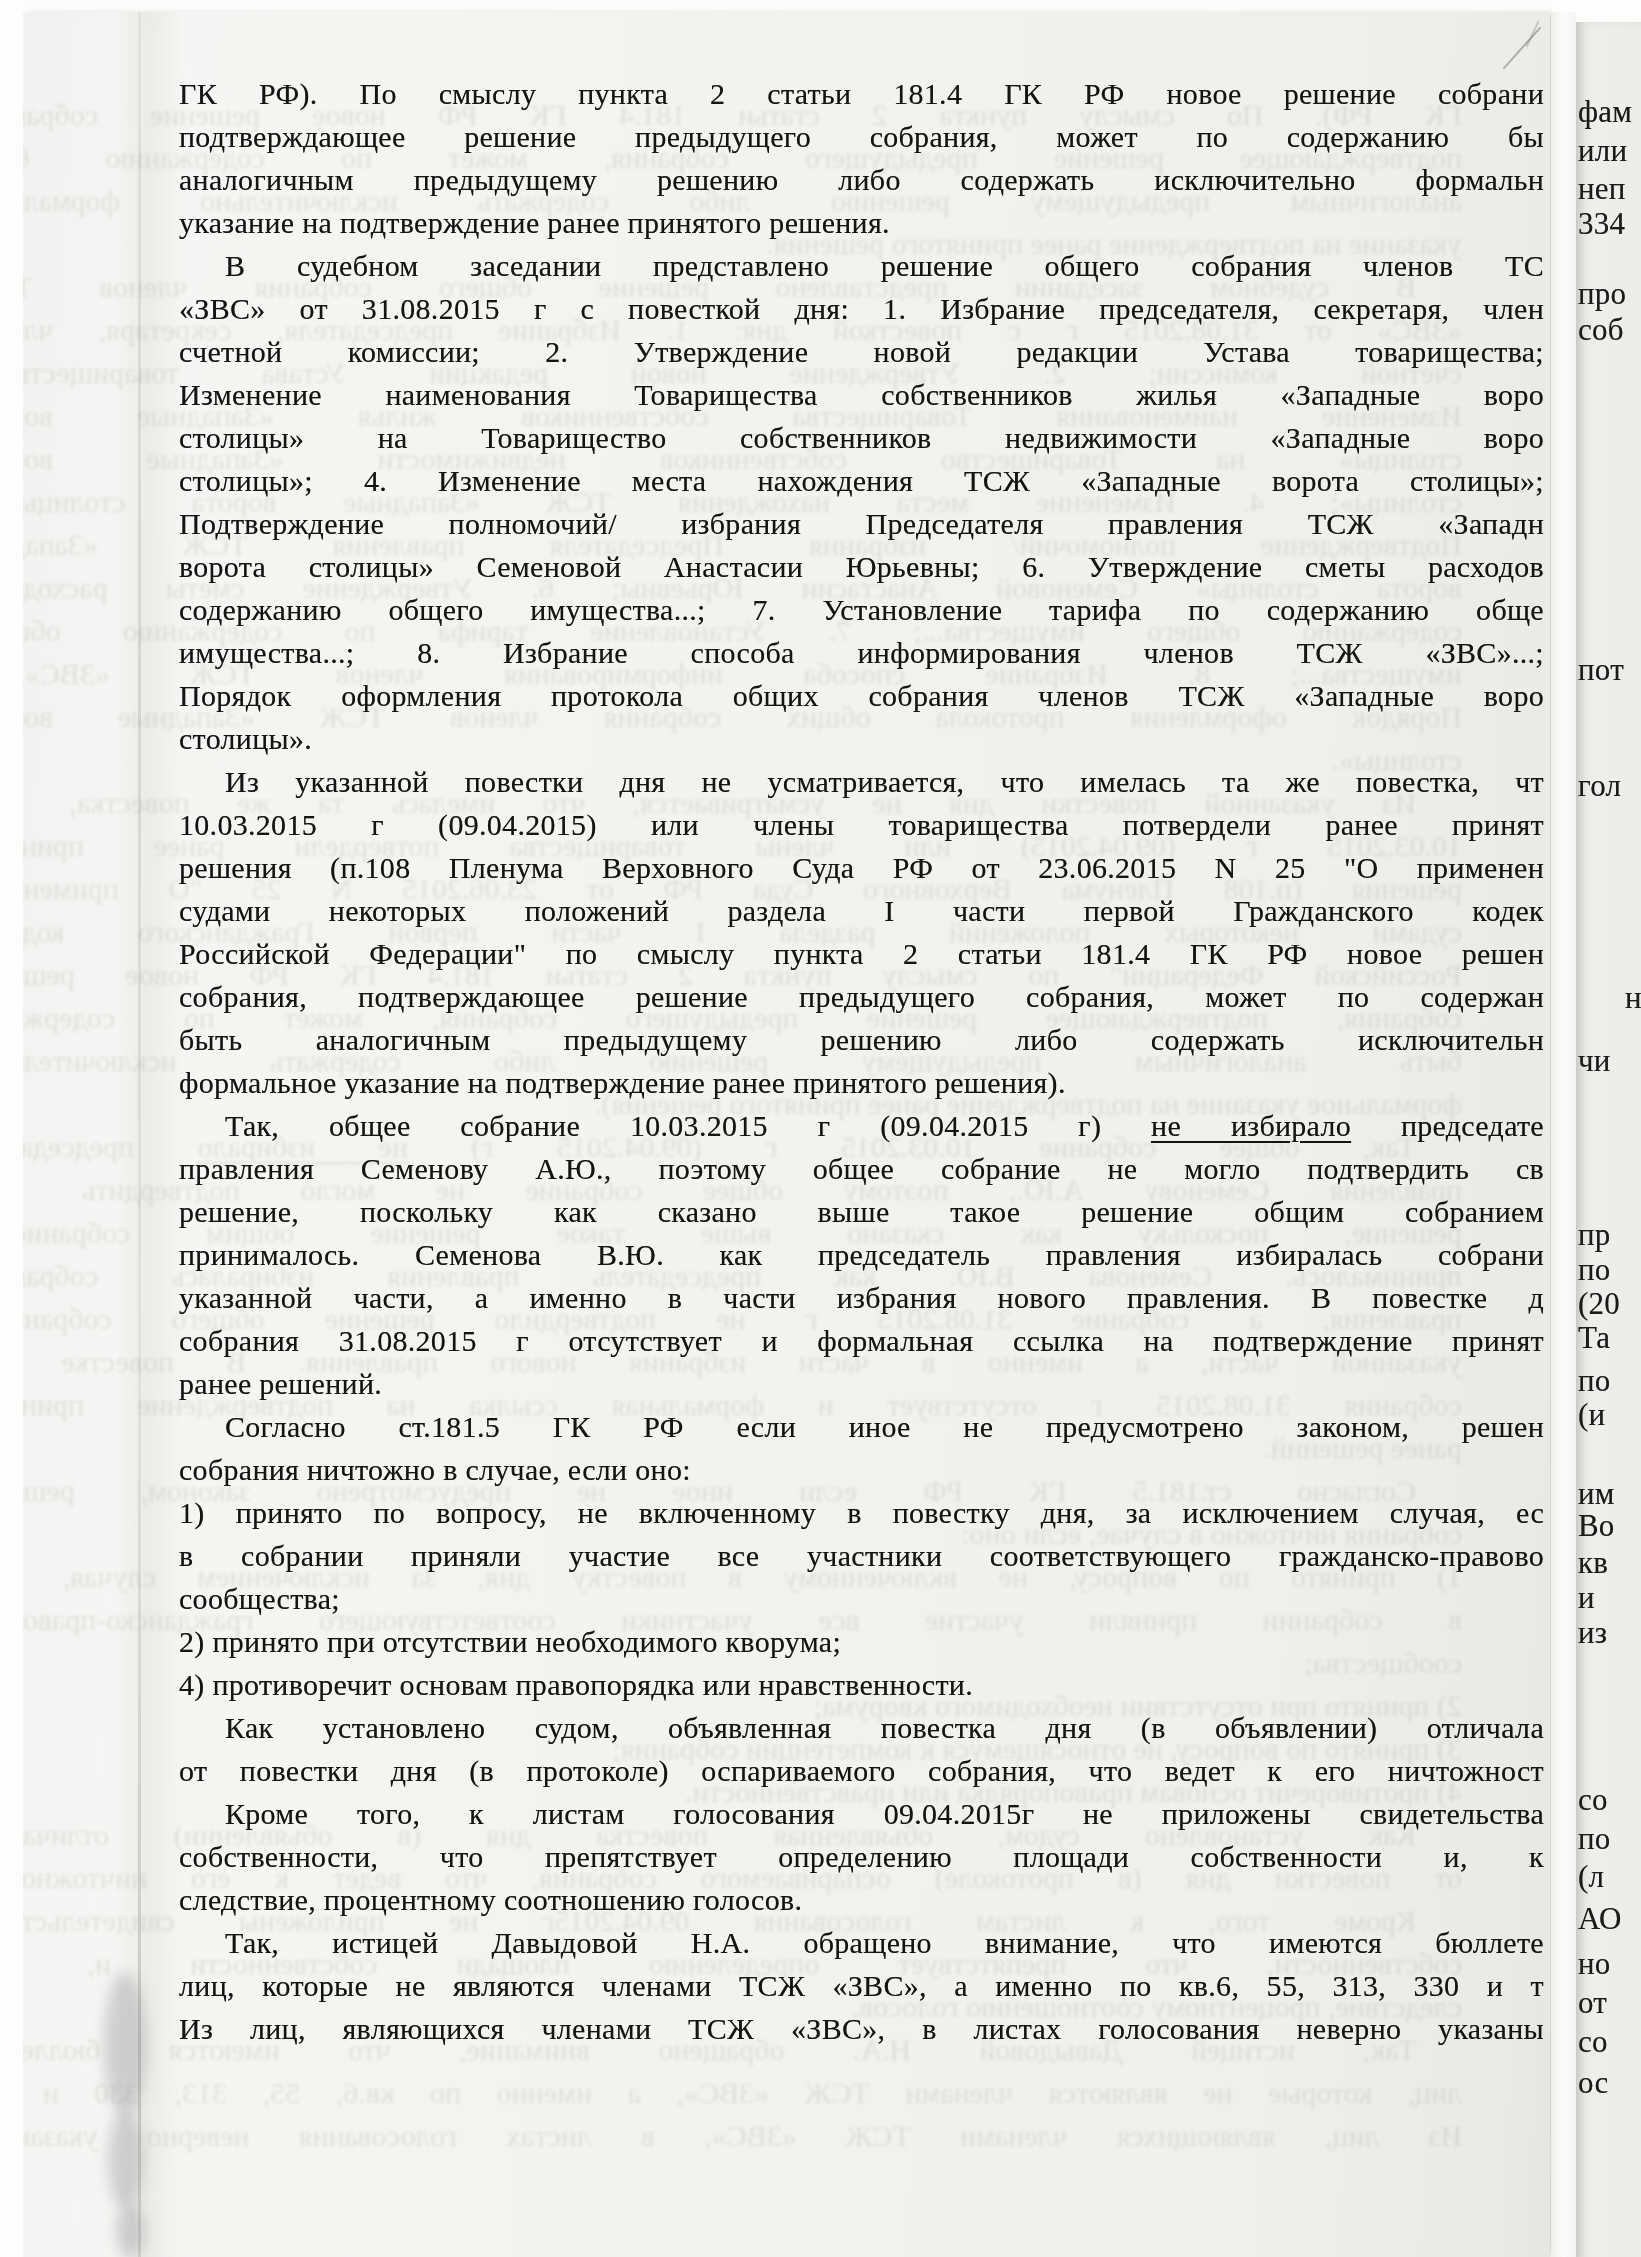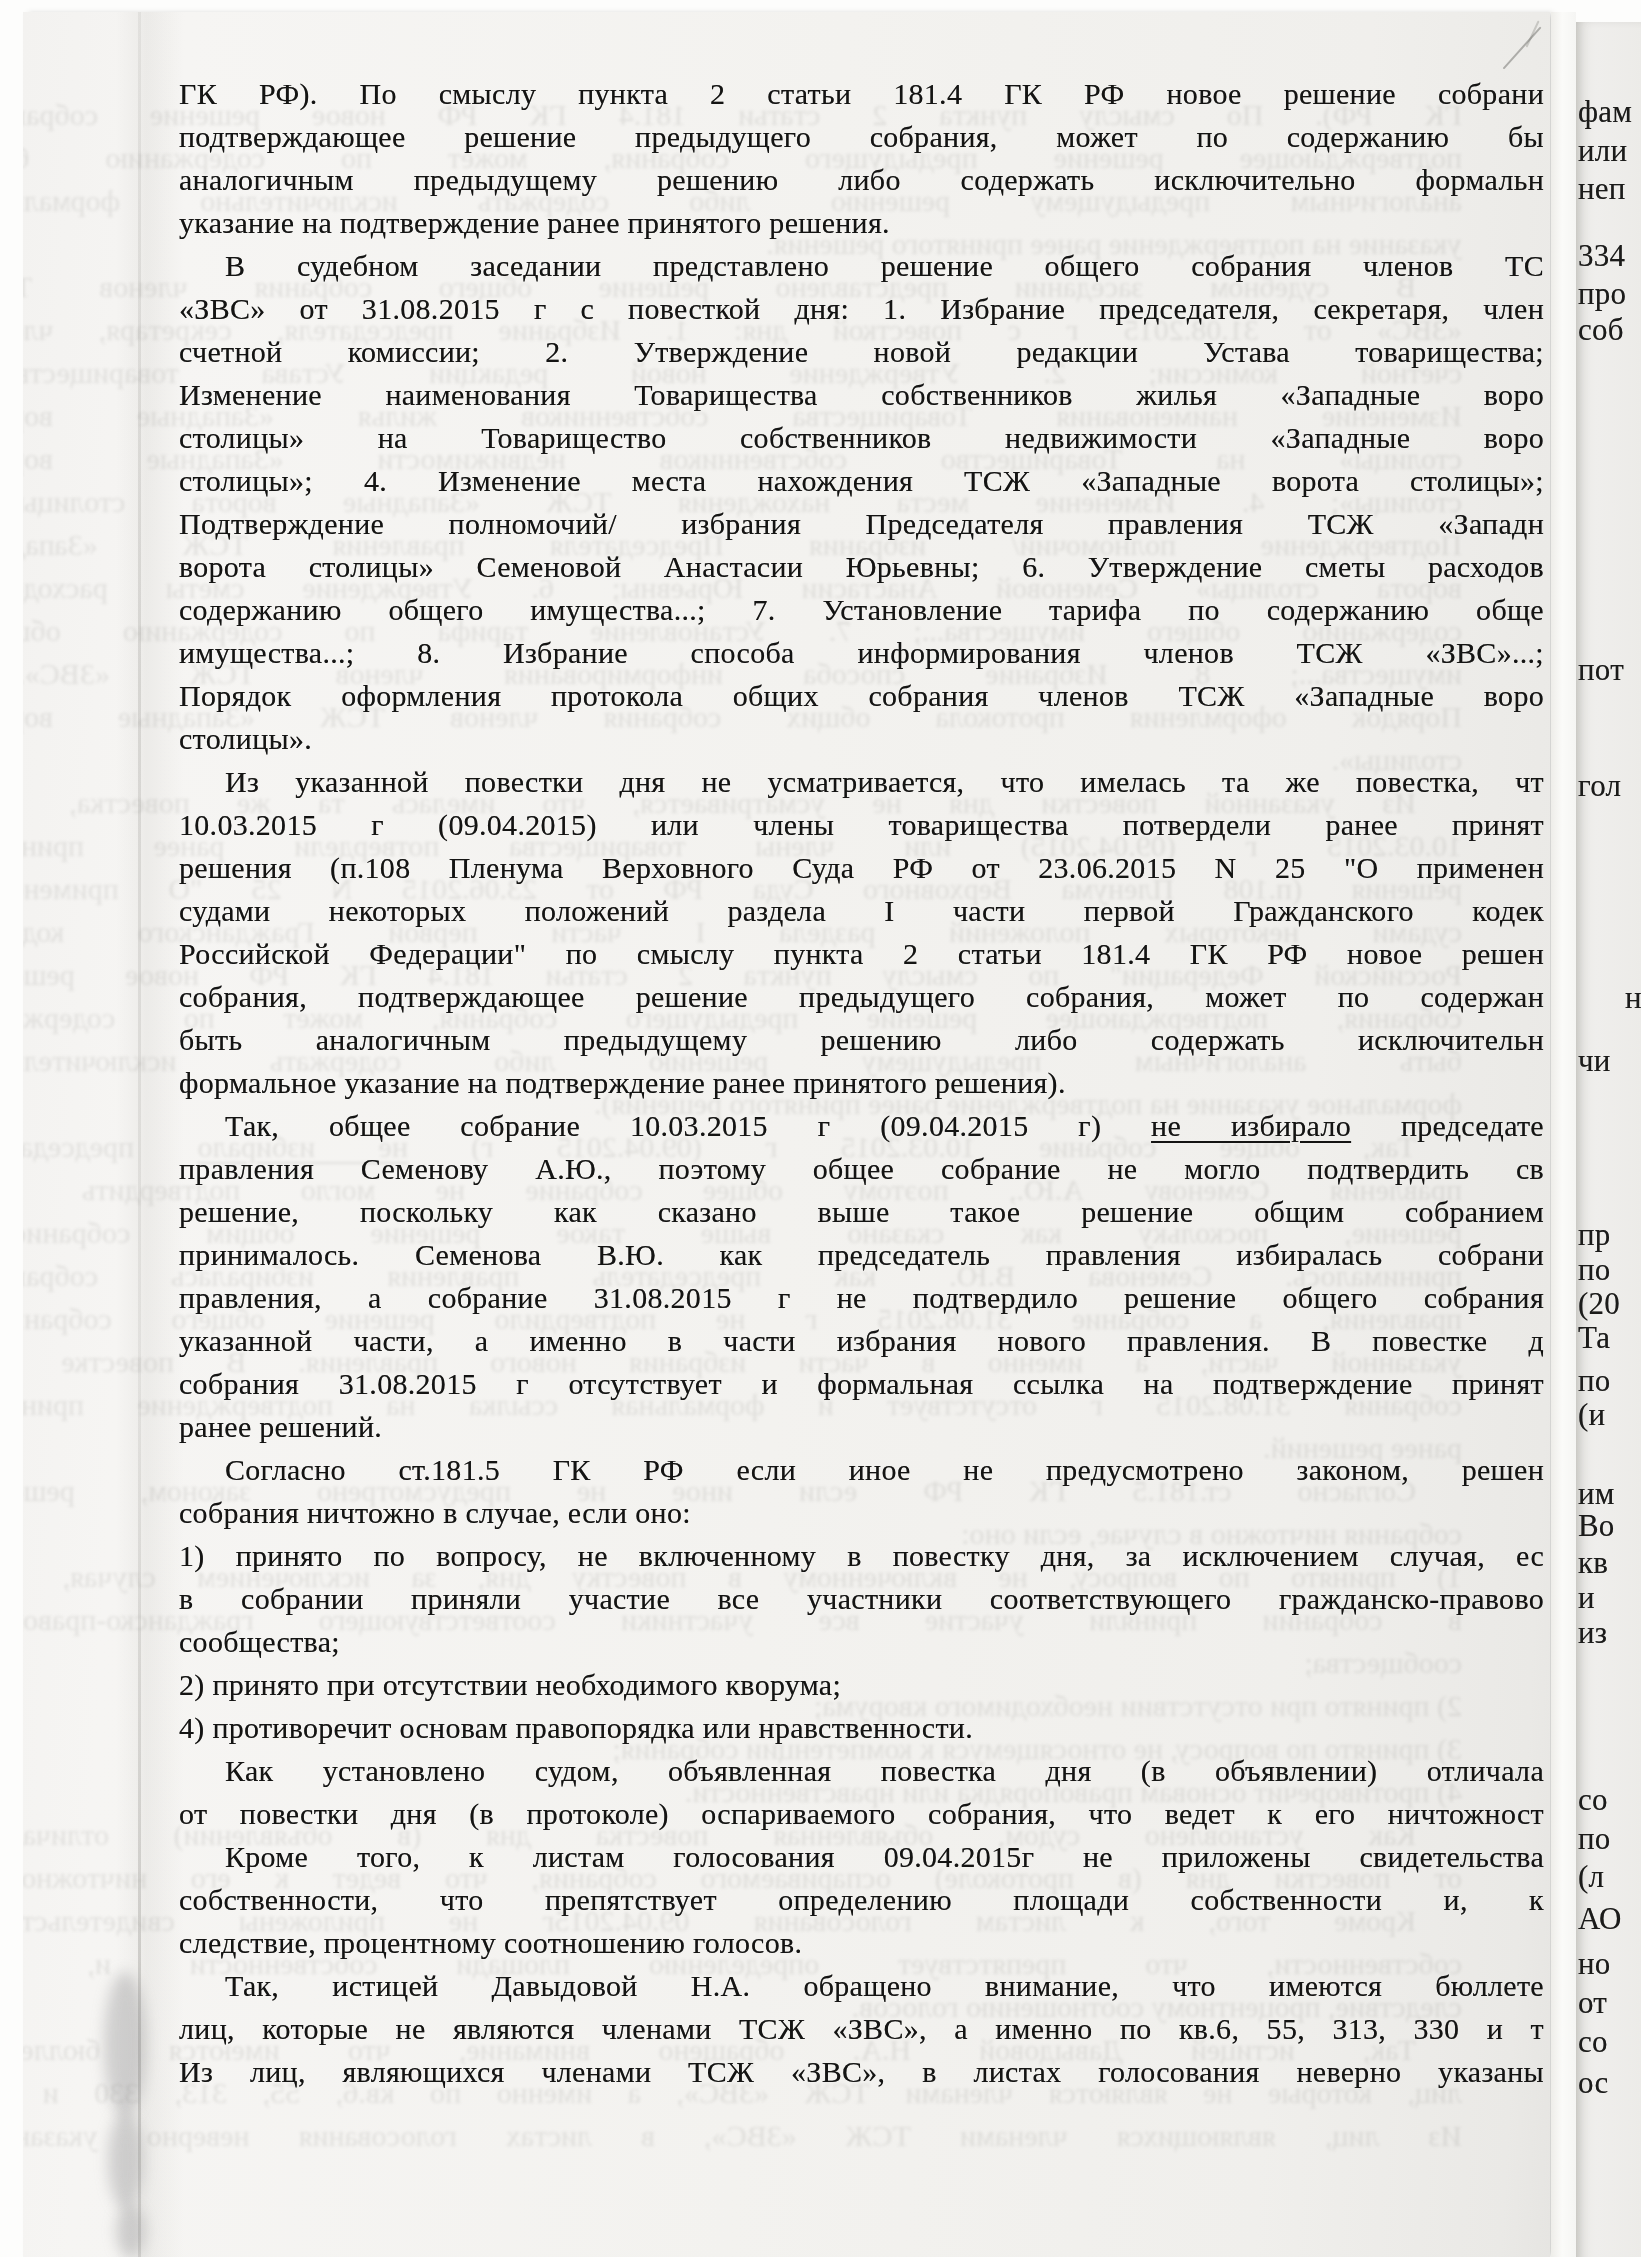--- a/index.html
+++ b/index.html
@@ -232,21 +232,20 @@
         <div class="line j">решения (п.108 Пленума Верховного Суда РФ от 23.06.2015 N 25 "О применен</div>
         <div class="line j">судами некоторых положений раздела I части первой Гражданского кодек</div>
         <div class="line j">Российской Федерации" по смыслу пункта 2 статьи 181.4 ГК РФ новое решен</div>
         <div class="line j">собрания, подтверждающее решение предыдущего собрания, может по содержан</div>
         <div class="line j">быть аналогичным предыдущему решению либо содержать исключительн</div>
         <div class="line">формальное указание на подтверждение ранее принятого решения).</div>
         <div class="line j p">Так, общее собрание 10.03.2015 г (09.04.2015 г) <span class="und">не избирало</span> председате</div>
         <div class="line j">правления Семенову А.Ю., поэтому общее собрание не могло подтвердить св</div>
         <div class="line j">решение, поскольку как сказано выше такое решение общим собранием</div>
         <div class="line j">принималось. Семенова В.Ю. как председатель правления избиралась собрани</div>
-        <div class="line j">правления, а собрание 31.08.2015 г не подтвердило решение общего собрания</div>
         <div class="line j">указанной части, а именно в части избрания нового правления. В повестке д</div>
         <div class="line j">собрания 31.08.2015 г отсутствует и формальная ссылка на подтверждение принят</div>
         <div class="line">ранее решений.</div>
         <div class="line j p">Согласно ст.181.5 ГК РФ если иное не предусмотрено законом, решен</div>
         <div class="line">собрания ничтожно в случае, если оно:</div>
         <div class="line j">1) принято по вопросу, не включенному в повестку дня, за исключением случая, ес</div>
         <div class="line j">в собрании приняли участие все участники соответствующего гражданско-правово</div>
         <div class="line">сообщества;</div>
         <div class="line">2) принято при отсутствии необходимого кворума;</div>
         <div class="line">4) противоречит основам правопорядка или нравственности.</div>
@@ -267,21 +266,21 @@
     <div class="smudge sm2"></div>
     <div class="smudge sm3"></div>
   </div>
 
   <div class="page-edge"></div>
 
   <div class="page-next" id="fragments">
       <div class="frag" style="top: 70px;">фам</div>
       <div class="frag" style="top: 109px;">или</div>
       <div class="frag" style="top: 147px;">неп</div>
-      <div class="frag" style="top: 182px; margin-top: 32px;">334</div>
+      <div class="frag" style="top: 182px;">334</div>
       <div class="frag" style="top: 252px;">про</div>
       <div class="frag" style="top: 288px;">соб</div>
       <div class="frag" style="top: 628px;">пот</div>
       <div class="frag" style="top: 744px;">гол</div>
       <div class="frag" style="top: 956px; margin-left: 47px;">на</div>
       <div class="frag" style="top: 1019px;">чи</div>
       <div class="frag" style="top: 1193px;">пр</div>
       <div class="frag" style="top: 1228px;">по</div>
       <div class="frag" style="top: 1262px;">(20</div>
       <div class="frag" style="top: 1296px;">Та</div>

